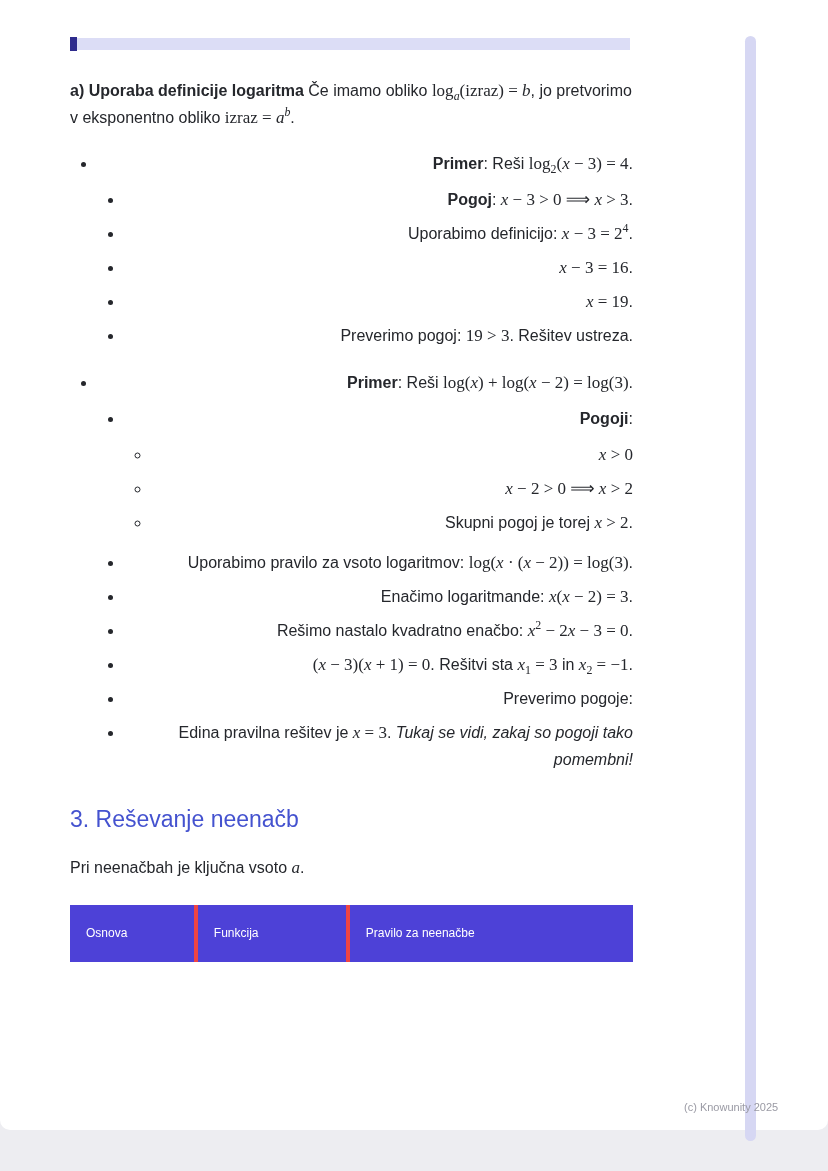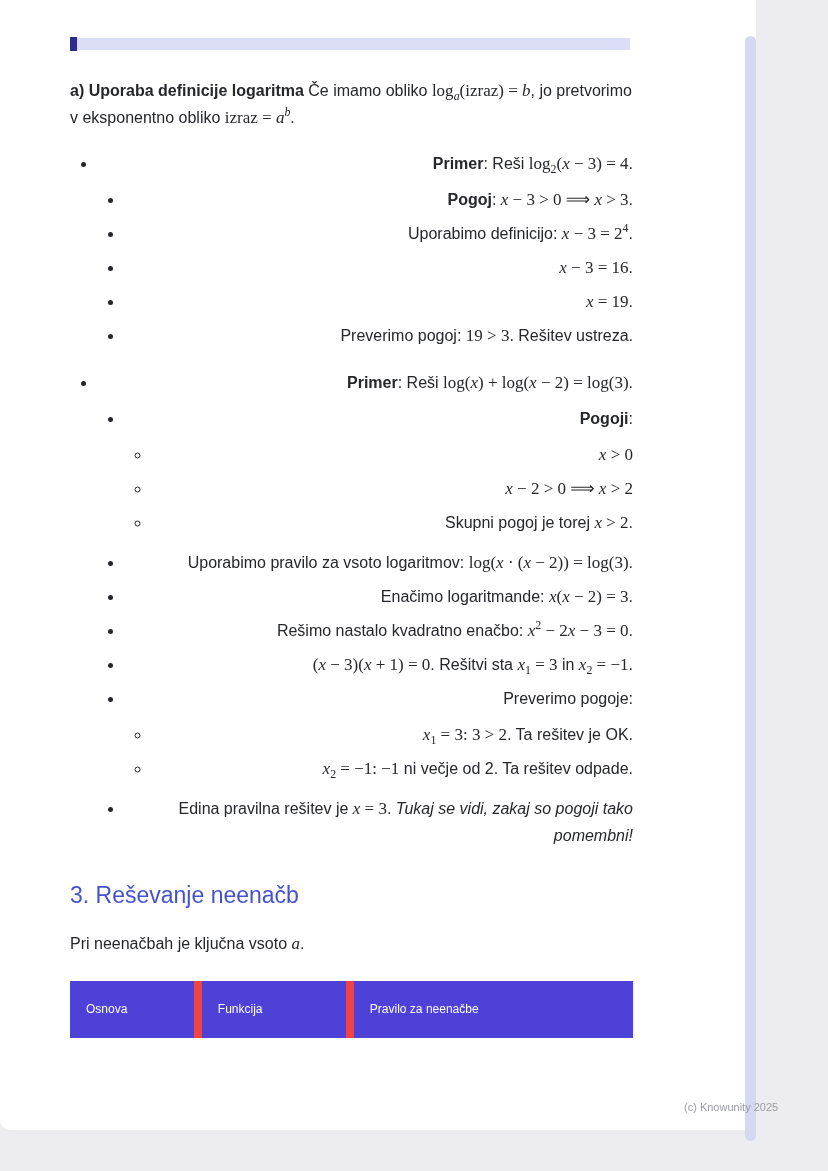--- a/index.html
+++ b/index.html
@@ -4,21 +4,21 @@
 <style>
   * { box-sizing: border-box; }
   html, body { margin: 0; padding: 0; }
   body {
     width: 828px; height: 1171px;
     position: relative; overflow: hidden;
     background: var(--canvas-bg, #ededf1);
     font-family: "Liberation Sans", sans-serif;
   }
   .page {
-    position: absolute; left: 0; top: 0; width: 756px; height: 1130px;
+    position: absolute; left: 0; top: 0; width: 828px; height: 1130px;
     background: var(--page-bg, #ffffff);
     border-radius: 0 0 10px 10px;
     overflow: hidden;
   }
   .content {
     position: absolute; left: 70px; top: 38px; width: 563px;
     color: var(--body-text, #25272c);
     font-size: 16px; line-height: 27px;
   }
   .topbar {
@@ -45,21 +45,21 @@
     font-size: 23px; font-weight: 400;
     color: var(--heading-accent, #4452cf);
     margin: 33px 0 21px 0;
   }
   table.tbl { width: 100%; border-collapse: separate; border-spacing: 0; margin-top: 24px; }
   .tbl th {
     background: var(--table-header-bg, #4d41d7);
     color: var(--table-header-text, #ffffff);
     text-align: left; font-weight: 400; padding: 15px 16px; font-size: 12px;
   }
-  .tbl th + th { border-left: 8px solid #ef4444; }
+  .tbl th + th { border-left: 4px solid #ef4444; }
   .scrollbar {
     position: absolute; left: 745px; top: 36px; width: 11px; height: 1105px;
     border-radius: 6px; background: var(--scrollbar-thumb, #d6d7f3);
   }
   .watermark {
     position: absolute; left: 684px; top: 1101px; z-index: 6;
     font-size: 11px; color: var(--watermark-text, #9a9aa4);
   }
 </style>
 </head>
@@ -85,24 +85,21 @@
         <li><span class="b">Primer</span><span>: Reši </span><span class="math"><span>log(</span><span class="mi">x</span><span>) + log(</span><span class="mi">x</span><span> − 2) = log(3)</span></span><span>.</span><ul class="lst lvl2">
             <li><span class="b">Pogoji</span><span>:</span><ul class="lst lvl3">
                 <li><span class="math"><span class="mi">x</span><span> &gt; 0</span></span></li>
                 <li><span class="math"><span class="mi">x</span><span> − 2 &gt; 0 ⟹ </span><span class="mi">x</span><span> &gt; 2</span></span></li>
                 <li><span>Skupni pogoj je torej </span><span class="math"><span class="mi">x</span><span> &gt; 2</span></span><span>.</span></li>
               </ul></li>
             <li><span>Uporabimo pravilo za vsoto logaritmov: </span><span class="math"><span>log(</span><span class="mi">x</span><span> · (</span><span class="mi">x</span><span> − 2)) = log(3)</span></span><span>.</span></li>
             <li><span>Enačimo logaritmande: </span><span class="math"><span class="mi">x</span><span>(</span><span class="mi">x</span><span> − 2) = 3</span></span><span>.</span></li>
             <li><span>Rešimo nastalo kvadratno enačbo: </span><span class="math"><span class="mi">x</span><sup>2</sup><span> − 2</span><span class="mi">x</span><span> − 3 = 0</span></span><span>.</span></li>
             <li><span class="math"><span>(</span><span class="mi">x</span><span> − 3)(</span><span class="mi">x</span><span> + 1) = 0</span></span><span>. Rešitvi sta </span><span class="math"><span class="mi">x</span><sub>1</sub><span> = 3</span></span><span> in </span><span class="math"><span class="mi">x</span><sub>2</sub><span> = −1</span></span><span>.</span></li>
-            <li><span>Preverimo pogoje:</span><ul class="lst lvl3">
-                <li><span class="math"><span class="mi">x</span><sub>1</sub><span> = 3: 3 &gt; 2</span></span><span>. Ta rešitev je OK.</span></li>
-                <li><span class="math"><span class="mi">x</span><sub>2</sub><span> = −1: −1</span></span><span> ni večje od 2. Ta rešitev odpade.</span></li>
-              </ul></li>
+            <li><span>Preverimo pogoje:</span></li>
             <li><span>Edina pravilna rešitev je </span><span class="math"><span class="mi">x</span><span> = 3</span></span><span>. </span><span class="i">Tukaj se vidi, zakaj so pogoji tako pomembni!</span></li>
           </ul></li>
       </ul>
       <h2>3. Reševanje neenačb</h2>
       <p><span>Pri neenačbah je ključna vsoto </span><span class="math"><span class="mi">a</span></span><span>.</span></p>
       <table class="tbl">
         <colgroup>
           <col style="width: 22%;">
           <col style="width: 27%;">
           <col style="width: 51%;">

